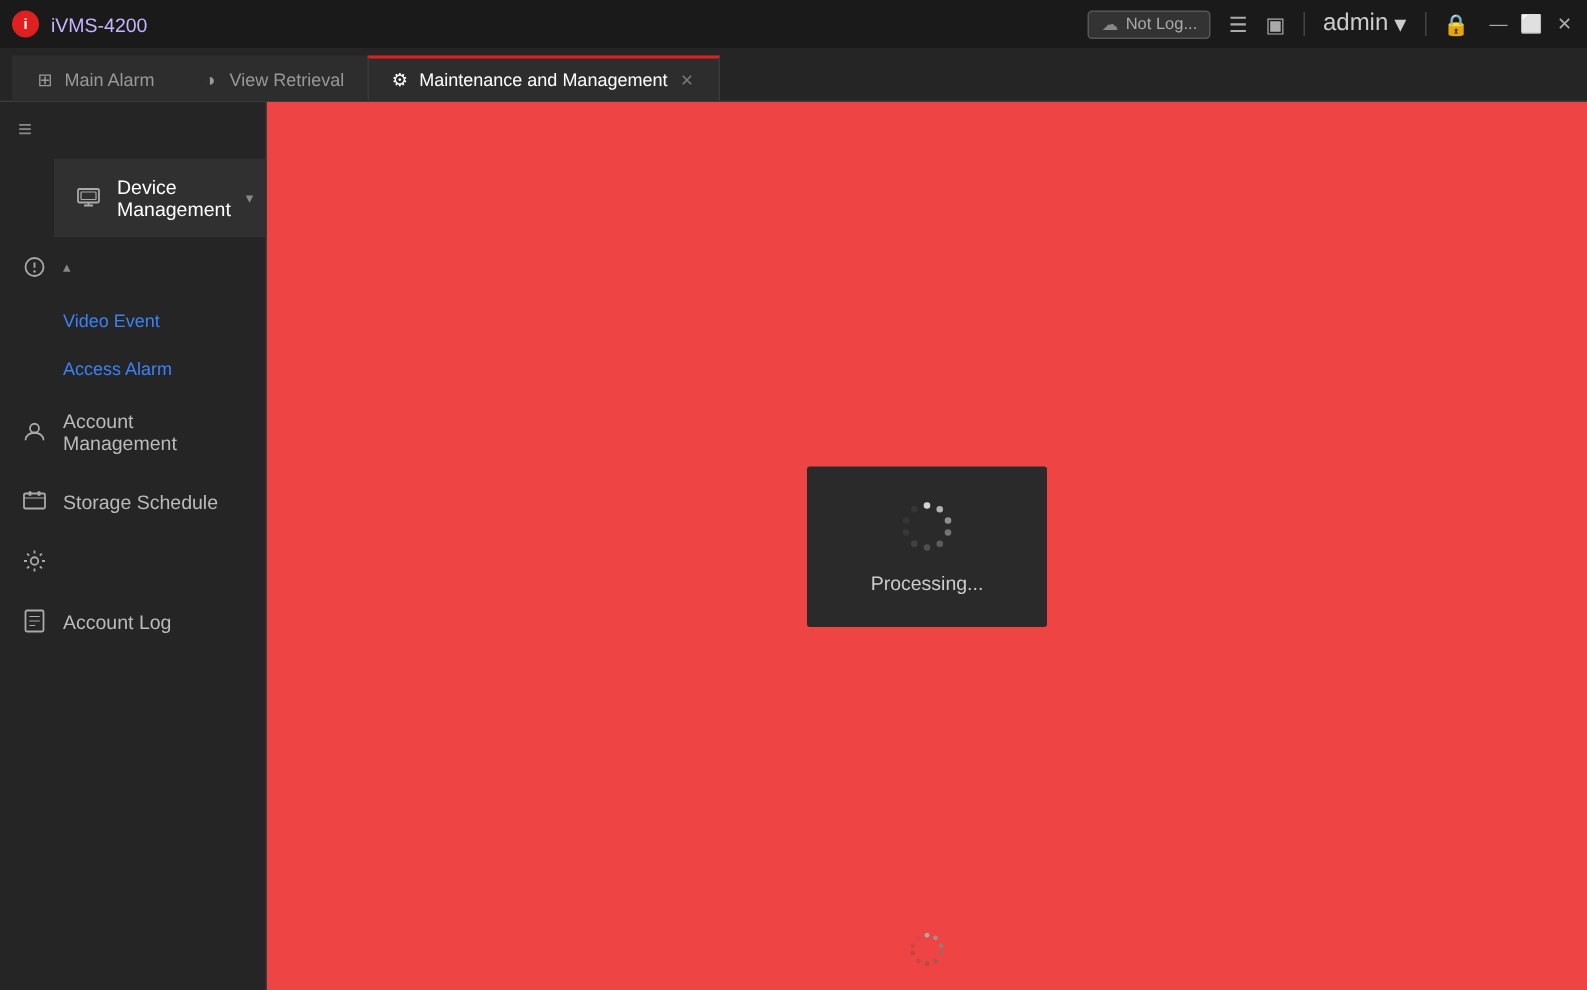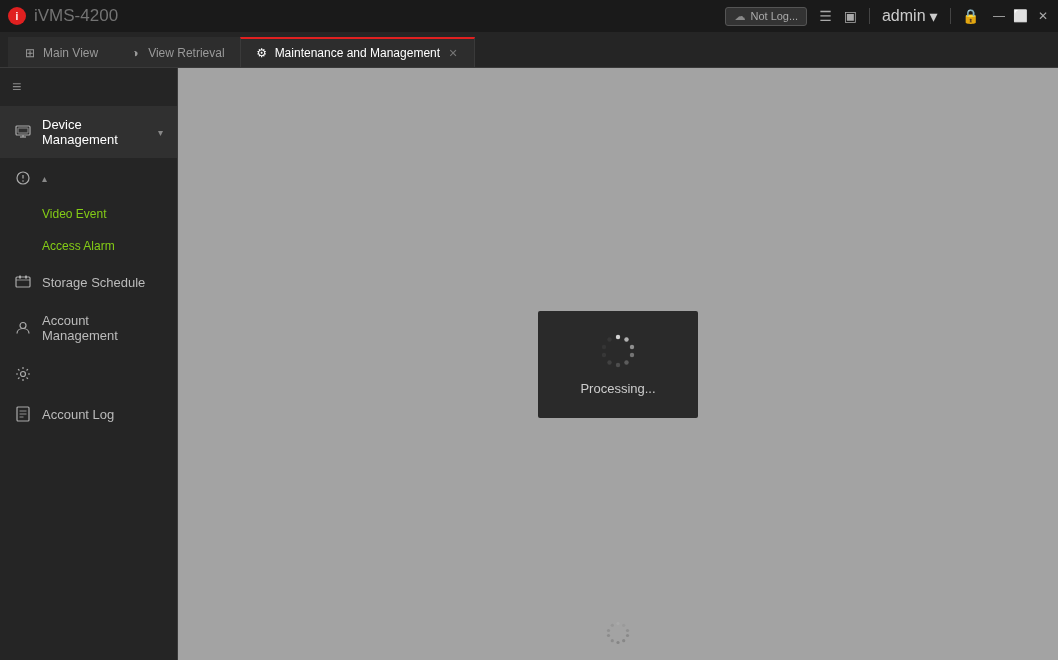--- a/index.html
+++ b/index.html
@@ -35,22 +35,22 @@
       background: #e02020;
       border-radius: 50%;
       display: flex;
       align-items: center;
       justify-content: center;
       font-size: 10px;
       color: white;
       font-weight: bold;
     }
     #app-title {
-      color: #737373;
-      font-size: 17px;
+      color: #c4b5fd;
+      font-size: 13px;
       font-weight: 500;
     }
     #titlebar-right {
       display: flex;
       align-items: center;
       gap: 12px;
     }
     .title-icon {
       color: #aaa;
       font-size: 14px;
@@ -169,20 +169,21 @@
       gap: 10px;
       padding: 11px 14px;
       cursor: pointer;
       color: #bbb;
       font-size: 13px;
       position: relative;
     }
     .sidebar-item.active {
       background: #303030;
       color: #fff;
+      margin-left: 36px;
     }
     .sidebar-item-icon {
       width: 18px;
       height: 18px;
       display: flex;
       align-items: center;
       justify-content: center;
       font-size: 14px;
       flex-shrink: 0;
     }
@@ -192,28 +193,28 @@
     }
     .sidebar-chevron {
       font-size: 10px;
       color: #888;
     }
     .sidebar-sub-item {
       display: flex;
       align-items: center;
       padding: 9px 14px 9px 42px;
       cursor: pointer;
-      color: #84cc16;
+      color: #3b82f6;
       font-size: 12px;
     }
 
     
     #content {
       flex: 1;
-      background: #a3a3a3;
+      background: #ef4444;
       display: flex;
       align-items: center;
       justify-content: center;
       position: relative;
     }
 
     
     #processing-box {
       width: 160px;
       height: 107px;
@@ -290,21 +291,21 @@
       <span class="win-btn">—</span>
       <span class="win-btn">⬜</span>
       <span class="win-btn">✕</span>
     </div>
   </div>
 </div>
 
 <div id="tabbar">
   <div class="tab">
     <span class="tab-icon">⊞</span>
-    <span>Main View</span>
+    <span>Main Alarm</span>
   </div>
   <div class="tab">
     <span class="tab-icon">◑</span>
     <span>View Retrieval</span>
   </div>
   <div class="tab active">
     <span class="tab-icon">⚙</span>
     <span>Maintenance and Management</span>
     <span class="tab-close">✕</span>
   </div>
@@ -345,37 +346,37 @@
         <span>Video Event</span>
       </div>
       <div class="sidebar-sub-item">
         <span>Access Alarm</span>
       </div>
     </div>
 
     <div class="sidebar-item">
       <span class="sidebar-item-icon">
         <svg width="16" height="16" viewBox="0 0 16 16" fill="none">
+          <circle cx="8" cy="5.5" r="3" stroke="#aaa" stroke-width="1.2" fill="none"></circle>
+          <path d="M2 13.5c0-3 2.7-5 6-5s6 2 6 5" stroke="#aaa" stroke-width="1.2" fill="none"></path>
+        </svg>
+      </span>
+      <span class="sidebar-item-label">Account Management</span>
+    </div>
+
+    <div class="sidebar-item">
+      <span class="sidebar-item-icon">
+        <svg width="16" height="16" viewBox="0 0 16 16" fill="none">
           <rect x="1" y="3" width="14" height="10" rx="1" stroke="#aaa" stroke-width="1.2" fill="none"></rect>
           <line x1="1" y1="6" x2="15" y2="6" stroke="#aaa" stroke-width="0.8"></line>
           <rect x="4" y="1.5" width="2" height="3" rx="0.5" fill="#aaa"></rect>
           <rect x="10" y="1.5" width="2" height="3" rx="0.5" fill="#aaa"></rect>
         </svg>
       </span>
       <span class="sidebar-item-label">Storage Schedule</span>
-    </div>
-
-    <div class="sidebar-item">
-      <span class="sidebar-item-icon">
-        <svg width="16" height="16" viewBox="0 0 16 16" fill="none">
-          <circle cx="8" cy="5.5" r="3" stroke="#aaa" stroke-width="1.2" fill="none"></circle>
-          <path d="M2 13.5c0-3 2.7-5 6-5s6 2 6 5" stroke="#aaa" stroke-width="1.2" fill="none"></path>
-        </svg>
-      </span>
-      <span class="sidebar-item-label">Account Management</span>
     </div>
 
     <div class="sidebar-item">
       <span class="sidebar-item-icon">
         <svg width="16" height="16" viewBox="0 0 16 16" fill="none">
           <circle cx="8" cy="8" r="2.5" stroke="#aaa" stroke-width="1.2" fill="none"></circle>
           <path d="M8 1v2M8 13v2M1 8h2M13 8h2M3.05 3.05l1.41 1.41M11.54 11.54l1.41 1.41M3.05 12.95l1.41-1.41M11.54 4.46l1.41-1.41" stroke="#aaa" stroke-width="1.2"></path>
         </svg>
       </span>
     </div>

